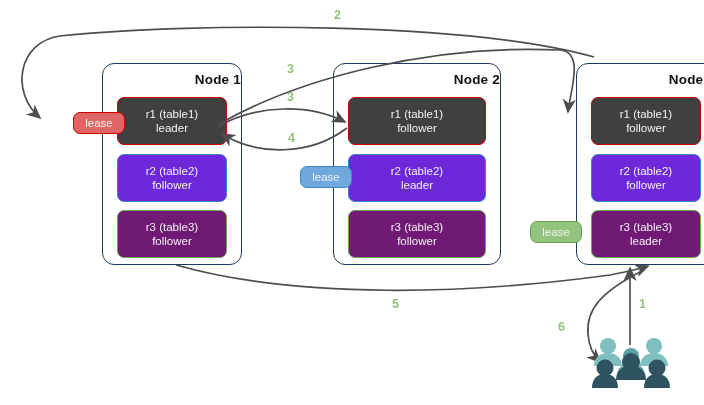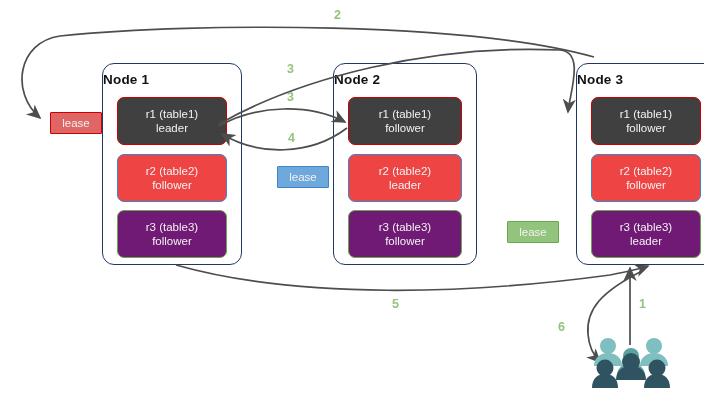--- a/index.html
+++ b/index.html
@@ -16,50 +16,51 @@
 
   .node-box{
     position:absolute;
     border:1.6px solid #1f3864;
     border-radius:12px;
     background:#ffffff;
     box-sizing:border-box;
   }
   .node-title{
     position:absolute;left:0;right:0;top:8px;
-    text-align:left;
+    text-align:right;
     font-size:13.5px;font-weight:bold;color:#111111;
     letter-spacing:.2px;
   }
   .replica{
     position:absolute;
     left:14px;right:14px;
     height:48px;
     border-radius:7px;
     box-sizing:border-box;
     display:flex;flex-direction:column;
     align-items:center;justify-content:center;
     color:#f2f2f2;
     font-size:11.5px;
     line-height:14px;
     text-align:center;
   }
   .r-red{background:#404040;border:1.6px solid #cc0000;}
-  .r-blue{background:#ef4444;border:1.6px solid #3d85c6;}
+  .r-blue{background:#6d28d9;border:1.6px solid #3d85c6;}
   .r-green{background:#701a75;border:1.6px solid #6aa84f;}
 
   .lease{
     position:absolute;
-    border-radius:1px;
+    border-radius:7px;
     box-sizing:border-box;
     display:flex;align-items:center;justify-content:center;
     color:#f2f2f2;
     font-size:11.5px;
     height:22px;
     z-index:3;
+    margin-left:23px;
   }
   .lease.red{background:#e06666;border:1.6px solid #cc0000;}
   .lease.blue{background:#6fa8dc;border:1.6px solid #3d85c6;}
   .lease.green{background:#93c47d;border:1.6px solid #6aa84f;}
 
   .edge-label{
     position:absolute;
     color:#93c47d;
     font-size:12.5px;
     font-weight:bold;
@@ -104,21 +105,21 @@
     <div class="replica r-blue" style="top:90px;">
       <span>r2 (table2)</span>
       <span>follower</span>
     </div>
     <div class="replica r-green" style="top:146px;">
       <span>r3 (table3)</span>
       <span>follower</span>
     </div>
   </div>
 
-  <div class="node-box" style="left:333px;top:63px;width:144px;height:202px;">
+  <div class="node-box" style="left:333px;top:63px;width:168px;height:202px;">
     <div class="node-title">Node 2</div>
     <div class="replica r-red" style="top:33px;">
       <span>r1 (table1)</span>
       <span>follower</span>
     </div>
     <div class="replica r-blue" style="top:90px;">
       <span>r2 (table2)</span>
       <span>leader</span>
     </div>
     <div class="replica r-green" style="top:146px;">

